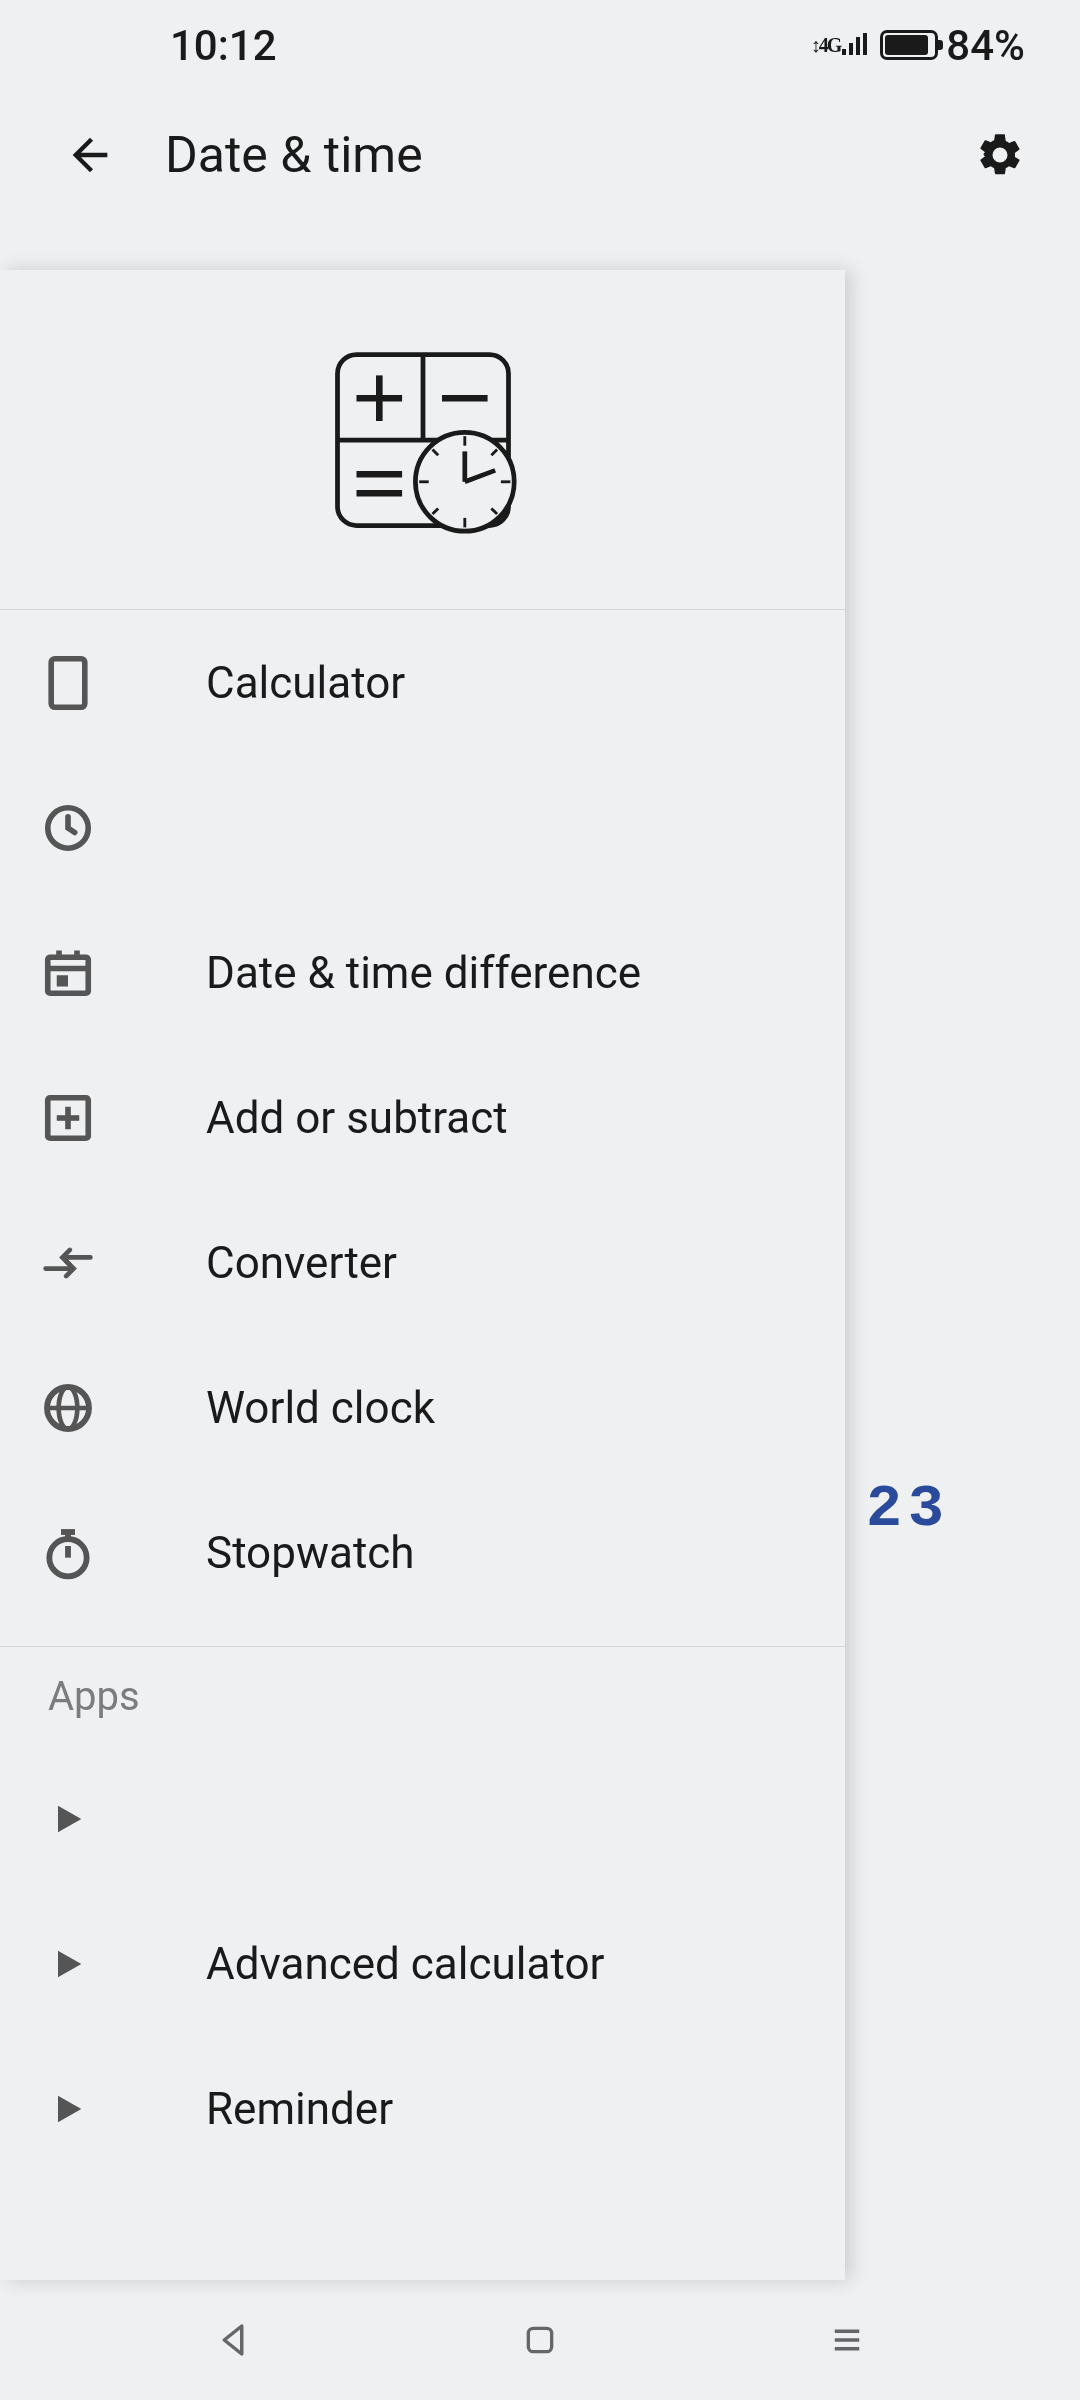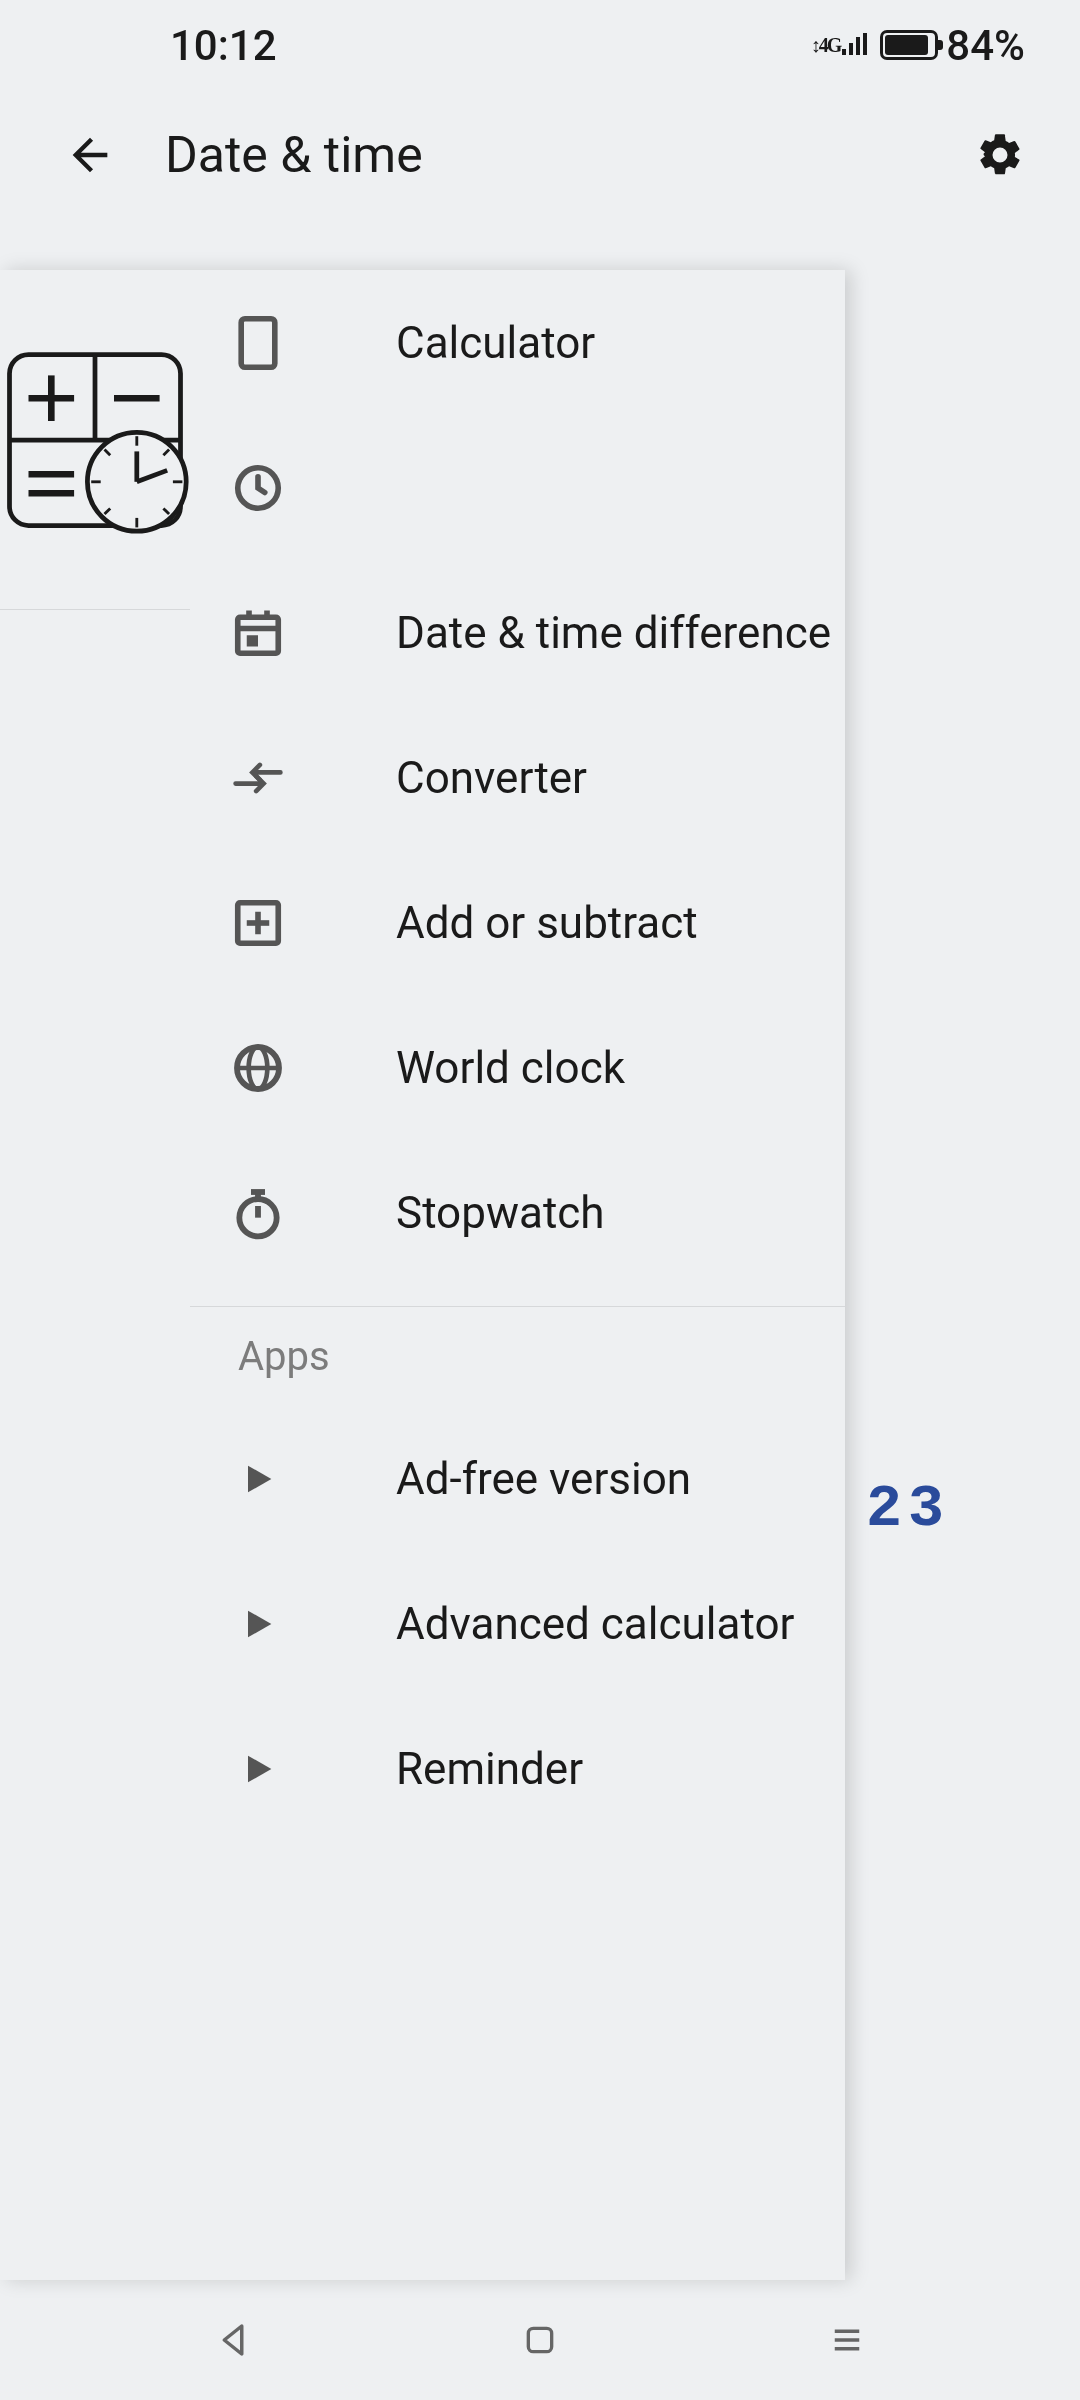--- a/index.html
+++ b/index.html
@@ -98,21 +98,21 @@
   
   .drawer {
     position: absolute;
     top: 270px;
     left: 0;
     width: 845px;
     bottom: 120px;
     background: #eef0f2;
     box-shadow: 6px 0 18px rgba(0,0,0,0.15);
     display: flex;
-    flex-direction: row;
+    flex-direction: column;
     z-index: 5;
     justify-content: center;
   }
 
   .drawer-logo-area {
     height: 340px;
     display: flex;
     align-items: center;
     justify-content: center;
     border-bottom: 1px solid #d6d8da;
@@ -293,37 +293,37 @@
             <line x1="8" y1="2" x2="8" y2="6" stroke="#555" stroke-width="2.5"></line>
             <line x1="16" y1="2" x2="16" y2="6" stroke="#555" stroke-width="2.5"></line>
             <rect x="7" y="13" width="5" height="5" fill="#555"></rect>
           </svg>
       </span>
       <span class="item-label">Date &amp; time difference</span>
     </div>
 
     <div class="drawer-item">
       <span class="icon-slot">
-        <svg width="58" height="40" viewBox="0 0 30 20">
-            <path d="M3 13h14M14 9l4 4-4 4" stroke="#555" stroke-width="2.5" fill="none" stroke-linecap="round"></path>
-            <path d="M27 7H13M16 3l-4 4 4 4" stroke="#555" stroke-width="2.5" fill="none" stroke-linecap="round"></path>
-          </svg>
-      </span>
-      <span class="item-label">Converter</span>
-    </div>
-
-    <div class="drawer-item">
-      <span class="icon-slot">
         <svg width="54" height="54" viewBox="0 0 24 24">
             <rect x="3" y="3" width="18" height="18" rx="1" fill="none" stroke="#555" stroke-width="2.5"></rect>
             <line x1="12" y1="7" x2="12" y2="17" stroke="#555" stroke-width="2.5"></line>
             <line x1="7" y1="12" x2="17" y2="12" stroke="#555" stroke-width="2.5"></line>
           </svg>
       </span>
       <span class="item-label">Add or subtract</span>
+    </div>
+
+    <div class="drawer-item">
+      <span class="icon-slot">
+        <svg width="58" height="40" viewBox="0 0 30 20">
+            <path d="M3 13h14M14 9l4 4-4 4" stroke="#555" stroke-width="2.5" fill="none" stroke-linecap="round"></path>
+            <path d="M27 7H13M16 3l-4 4 4 4" stroke="#555" stroke-width="2.5" fill="none" stroke-linecap="round"></path>
+          </svg>
+      </span>
+      <span class="item-label">Converter</span>
     </div>
 
     <div class="drawer-item">
       <span class="icon-slot">
         <svg width="56" height="56" viewBox="0 0 24 24">
             <circle cx="12" cy="12" r="9" fill="none" stroke="#555" stroke-width="2.5"></circle>
             <ellipse cx="12" cy="12" rx="4" ry="9" fill="none" stroke="#555" stroke-width="2"></ellipse>
             <line x1="3" y1="12" x2="21" y2="12" stroke="#555" stroke-width="2"></line>
           </svg>
       </span>
@@ -343,21 +343,20 @@
     </div>
 
     <div class="section-head">Apps</div>
 
     <div class="drawer-item">
       <span class="icon-slot">
         <svg width="40" height="40" viewBox="0 0 24 24">
             <path d="M6 4l14 8-14 8z" fill="#555"></path>
           </svg>
       </span>
-      <span class="item-label">Ad-free version</span>
     </div>
 
     <div class="drawer-item">
       <span class="icon-slot">
         <svg width="40" height="40" viewBox="0 0 24 24">
             <path d="M6 4l14 8-14 8z" fill="#555"></path>
           </svg>
       </span>
       <span class="item-label">Advanced calculator</span>
     </div>

